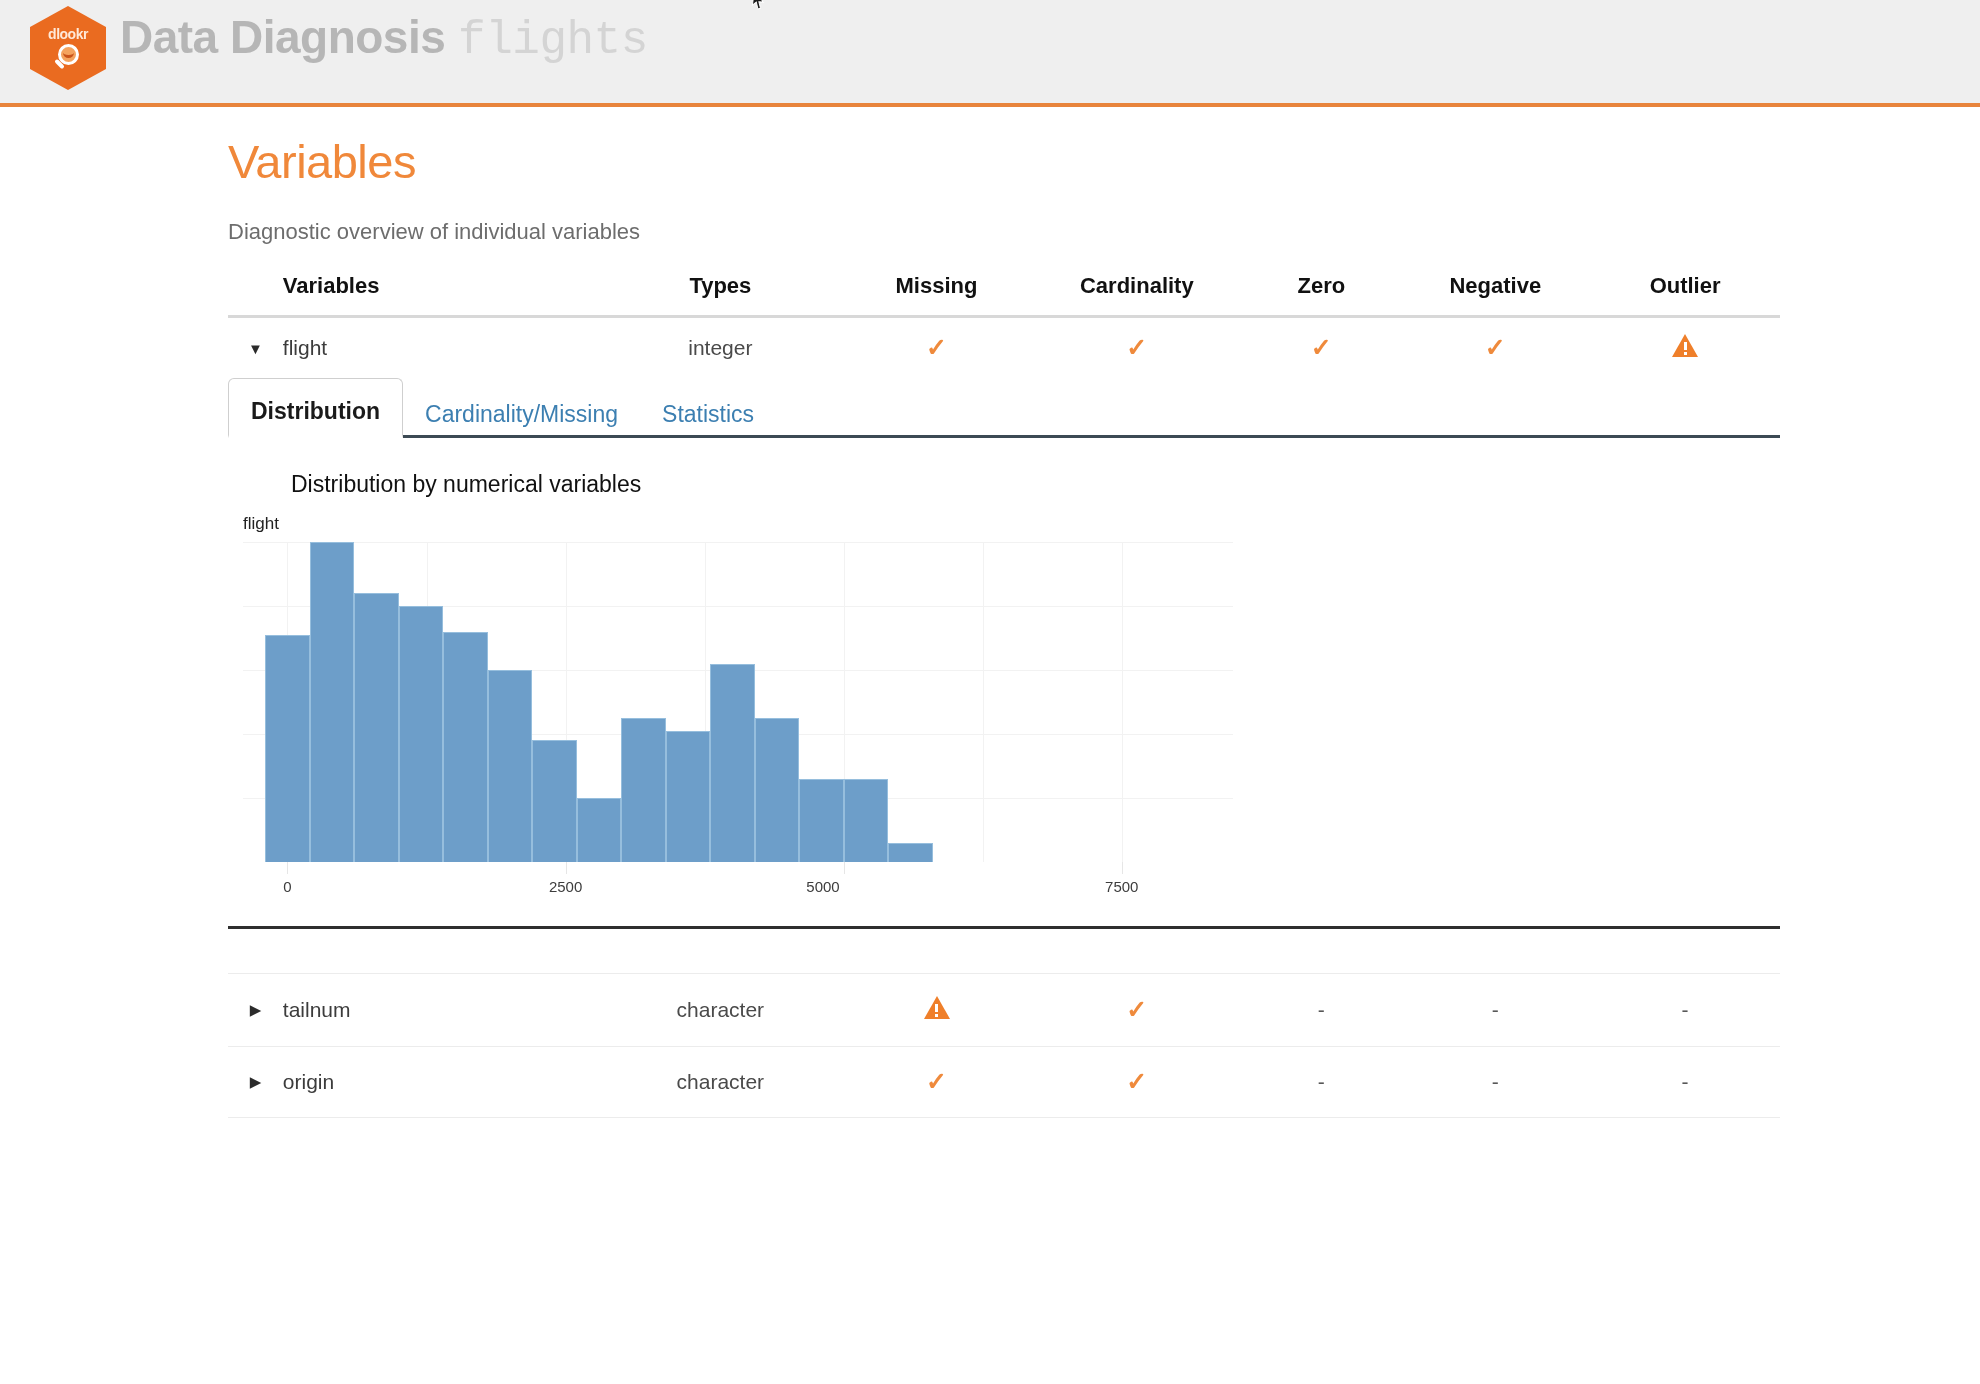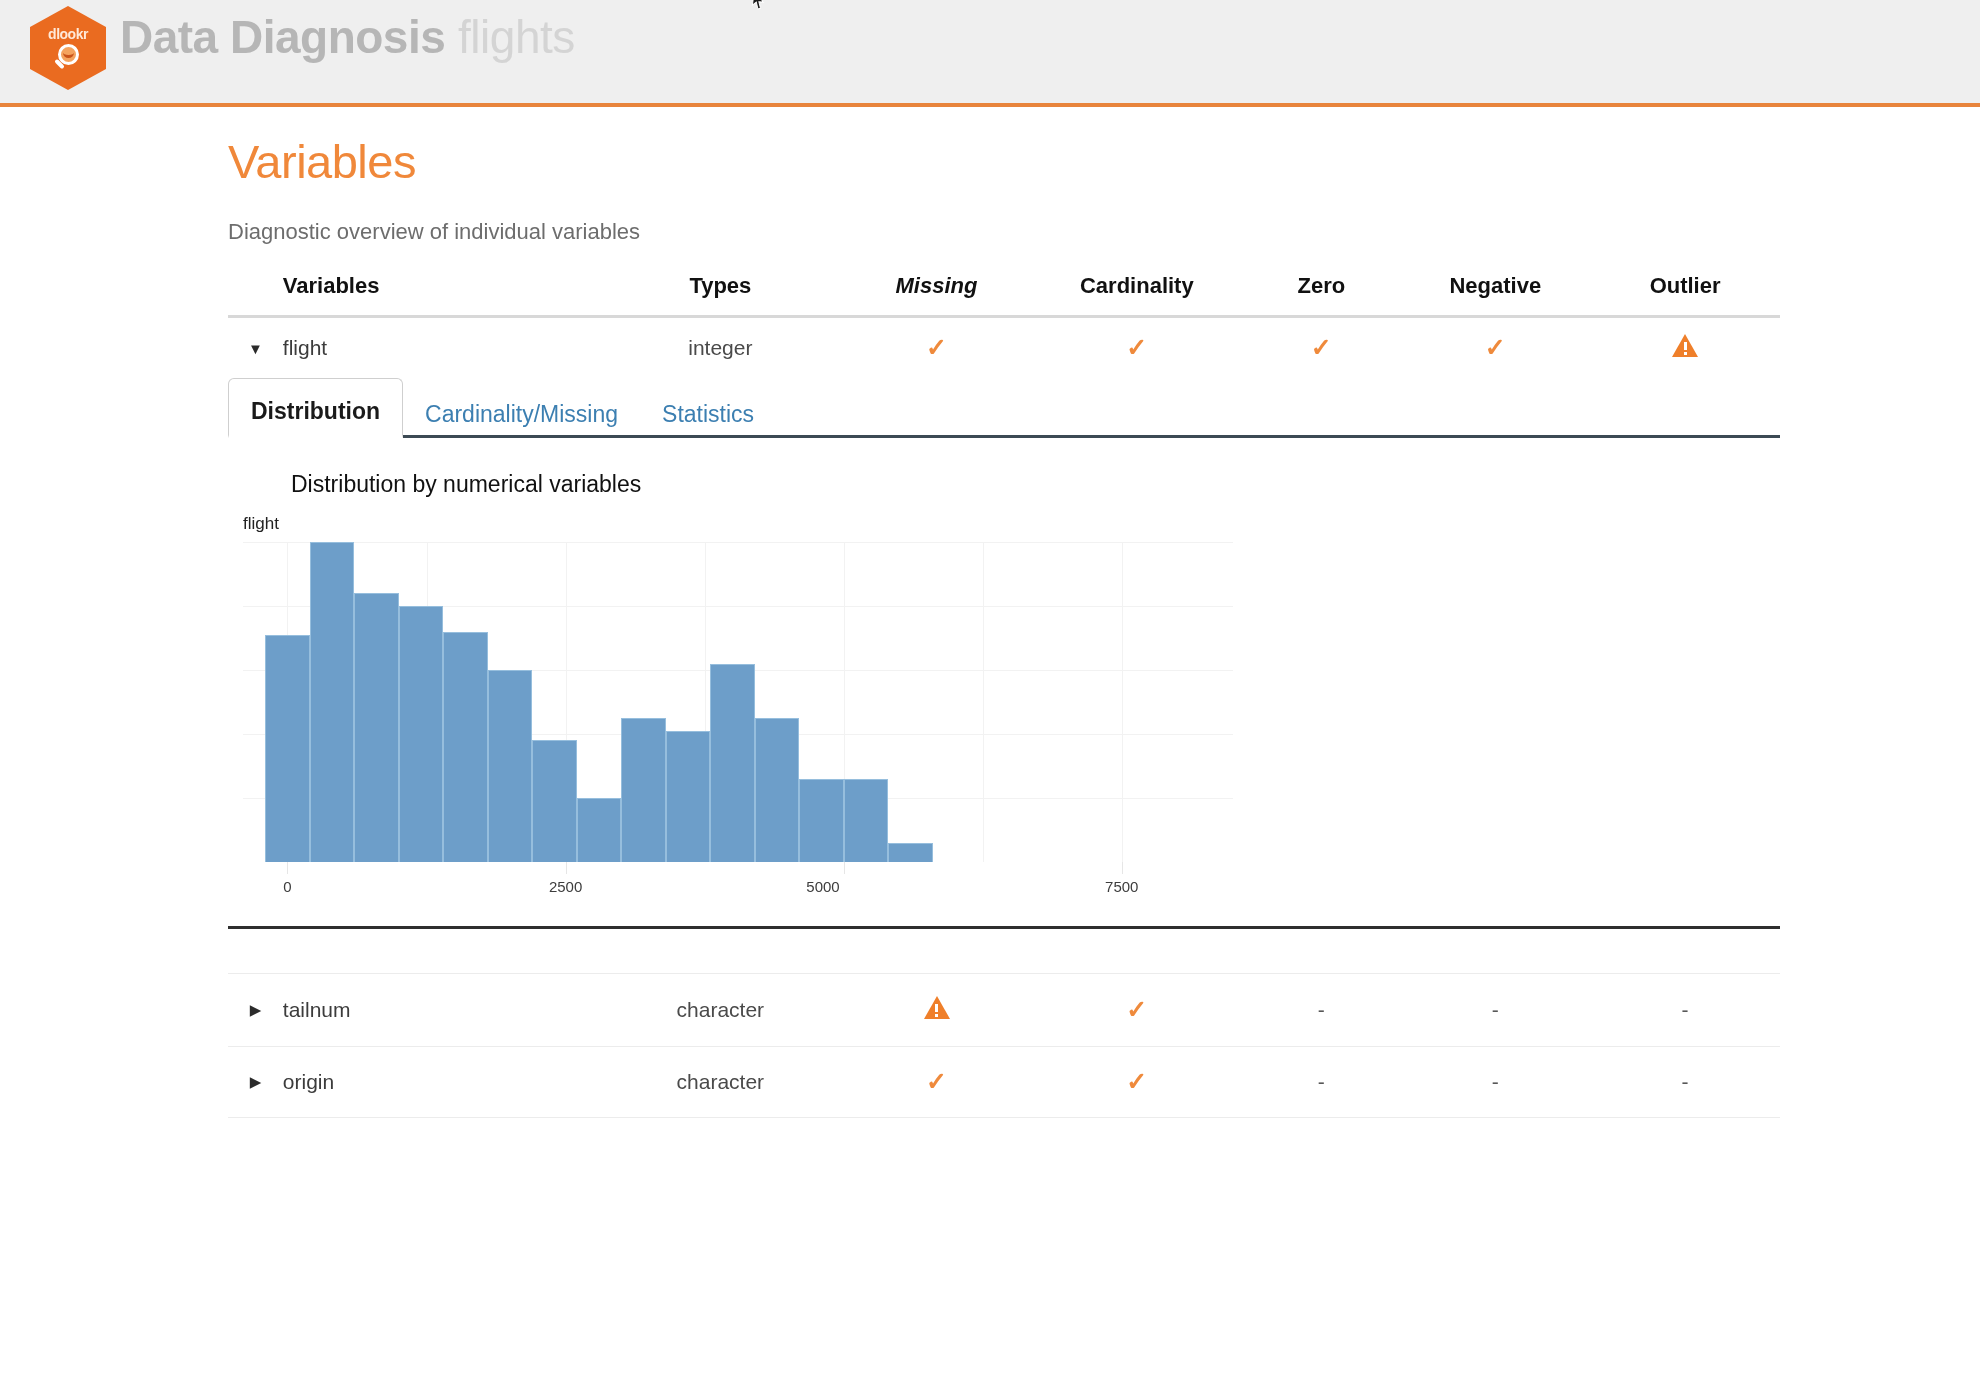--- a/index.html
+++ b/index.html
@@ -64,21 +64,21 @@
     border-radius: 0 0 9px 9px;
   }
   .brand {
     margin-left: 34px;
     margin-top: 14px;
     font-size: 46px;
     line-height: 1;
     white-space: nowrap;
   }
   .brand .b-strong { color: #b6b6b6; font-weight: bold; letter-spacing: -0.5px; }
-  .brand .b-light  { color: #d4d4d4; font-weight: 300; letter-spacing: -0.5px; }
+  .brand .b-light  { color: #d4d4d4; font-weight: 300; letter-spacing: -0.5px; font-family: Liberation Mono, monospace; }
 
   .nav {
     margin-left: auto;
     margin-right: 36px;
     margin-top: 58px;
     display: flex;
     gap: 48px;
     white-space: nowrap;
   }
   .nav a {
@@ -124,21 +124,21 @@
     font-size: 22px;
     font-weight: bold;
     color: #111;
     padding-bottom: 16px;
     text-align: center;
     border-bottom: 3px solid #d8d8d8;
   }
   .vtable th.c-arrow { width: 52px; }
   .vtable th.c-var   { width: 300px; text-align: left; }
   .vtable th.c-type  { width: 230px; }
-  .vtable th.c-miss  { width: 180px; font-style: italic; }
+  .vtable th.c-miss  { width: 180px; }
   .vtable th.c-card  { width: 200px; }
   .vtable th.c-zero  { width: 150px; }
   .vtable th.c-neg   { width: 180px; }
   .vtable th.c-out   { width: 180px; }
 
   .vtable td {
     font-size: 21px;
     color: #4a4a4a;
     padding: 16px 0;
     text-align: center;

